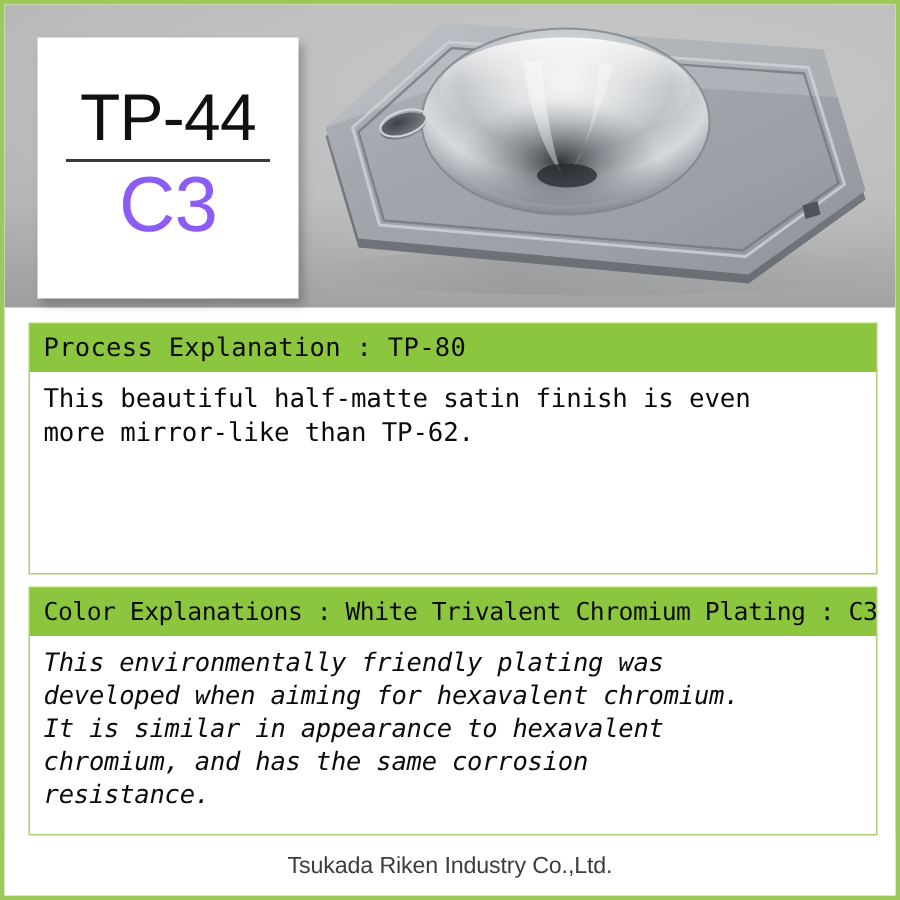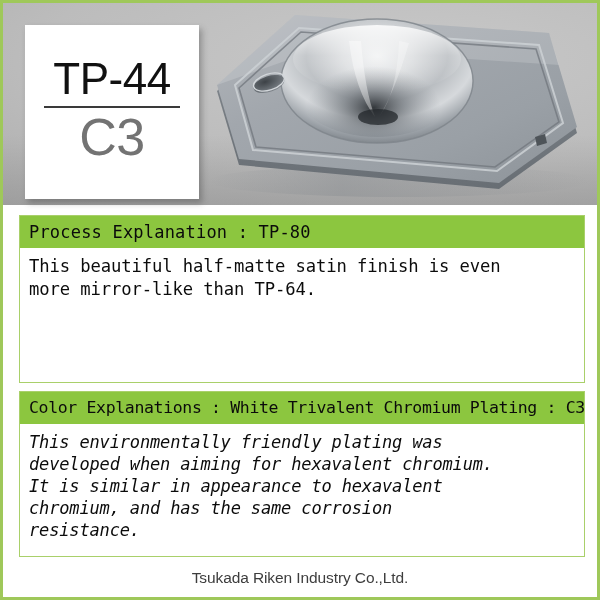--- a/index.html
+++ b/index.html
@@ -85,21 +85,21 @@
   .code-rule {
     width: 136px;
     height: 2px;
     background: #3a3a3a;
     margin: 4px 0 2px 0;
   }
   .code-bottom {
     font-family: "Liberation Sans", sans-serif;
     font-size: 52px;
     font-weight: 400;
-    color: #737373;
+    color: #8b5cf6;
     line-height: 1.05;
     letter-spacing: -0.5px;
     white-space: nowrap;
   }
 
   
   .panel {
     position: absolute;
     background: #ffffff;
     border: 1px solid #a9d06a;
@@ -255,21 +255,21 @@
     <div class="code-inner">
       <div class="code-top">TP-44</div>
       <div class="code-rule"></div>
       <div class="code-bottom">C3</div>
     </div>
   </div>
 
   <div class="panel" id="panel-process">
     <div class="panel-header">Process Explanation : TP-80</div>
     <div class="panel-body">This beautiful half-matte satin finish is even
-more mirror-like than TP-64.</div>
+more mirror-like than TP-62.</div>
   </div>
 
   <div class="panel" id="panel-color">
     <div class="panel-header">Color Explanations : White Trivalent Chromium Plating : C3</div>
     <div class="panel-body">This environmentally friendly plating was
 developed when aiming for hexavalent chromium.
 It is similar in appearance to hexavalent
 chromium, and has the same corrosion
 resistance.</div>
   </div>

